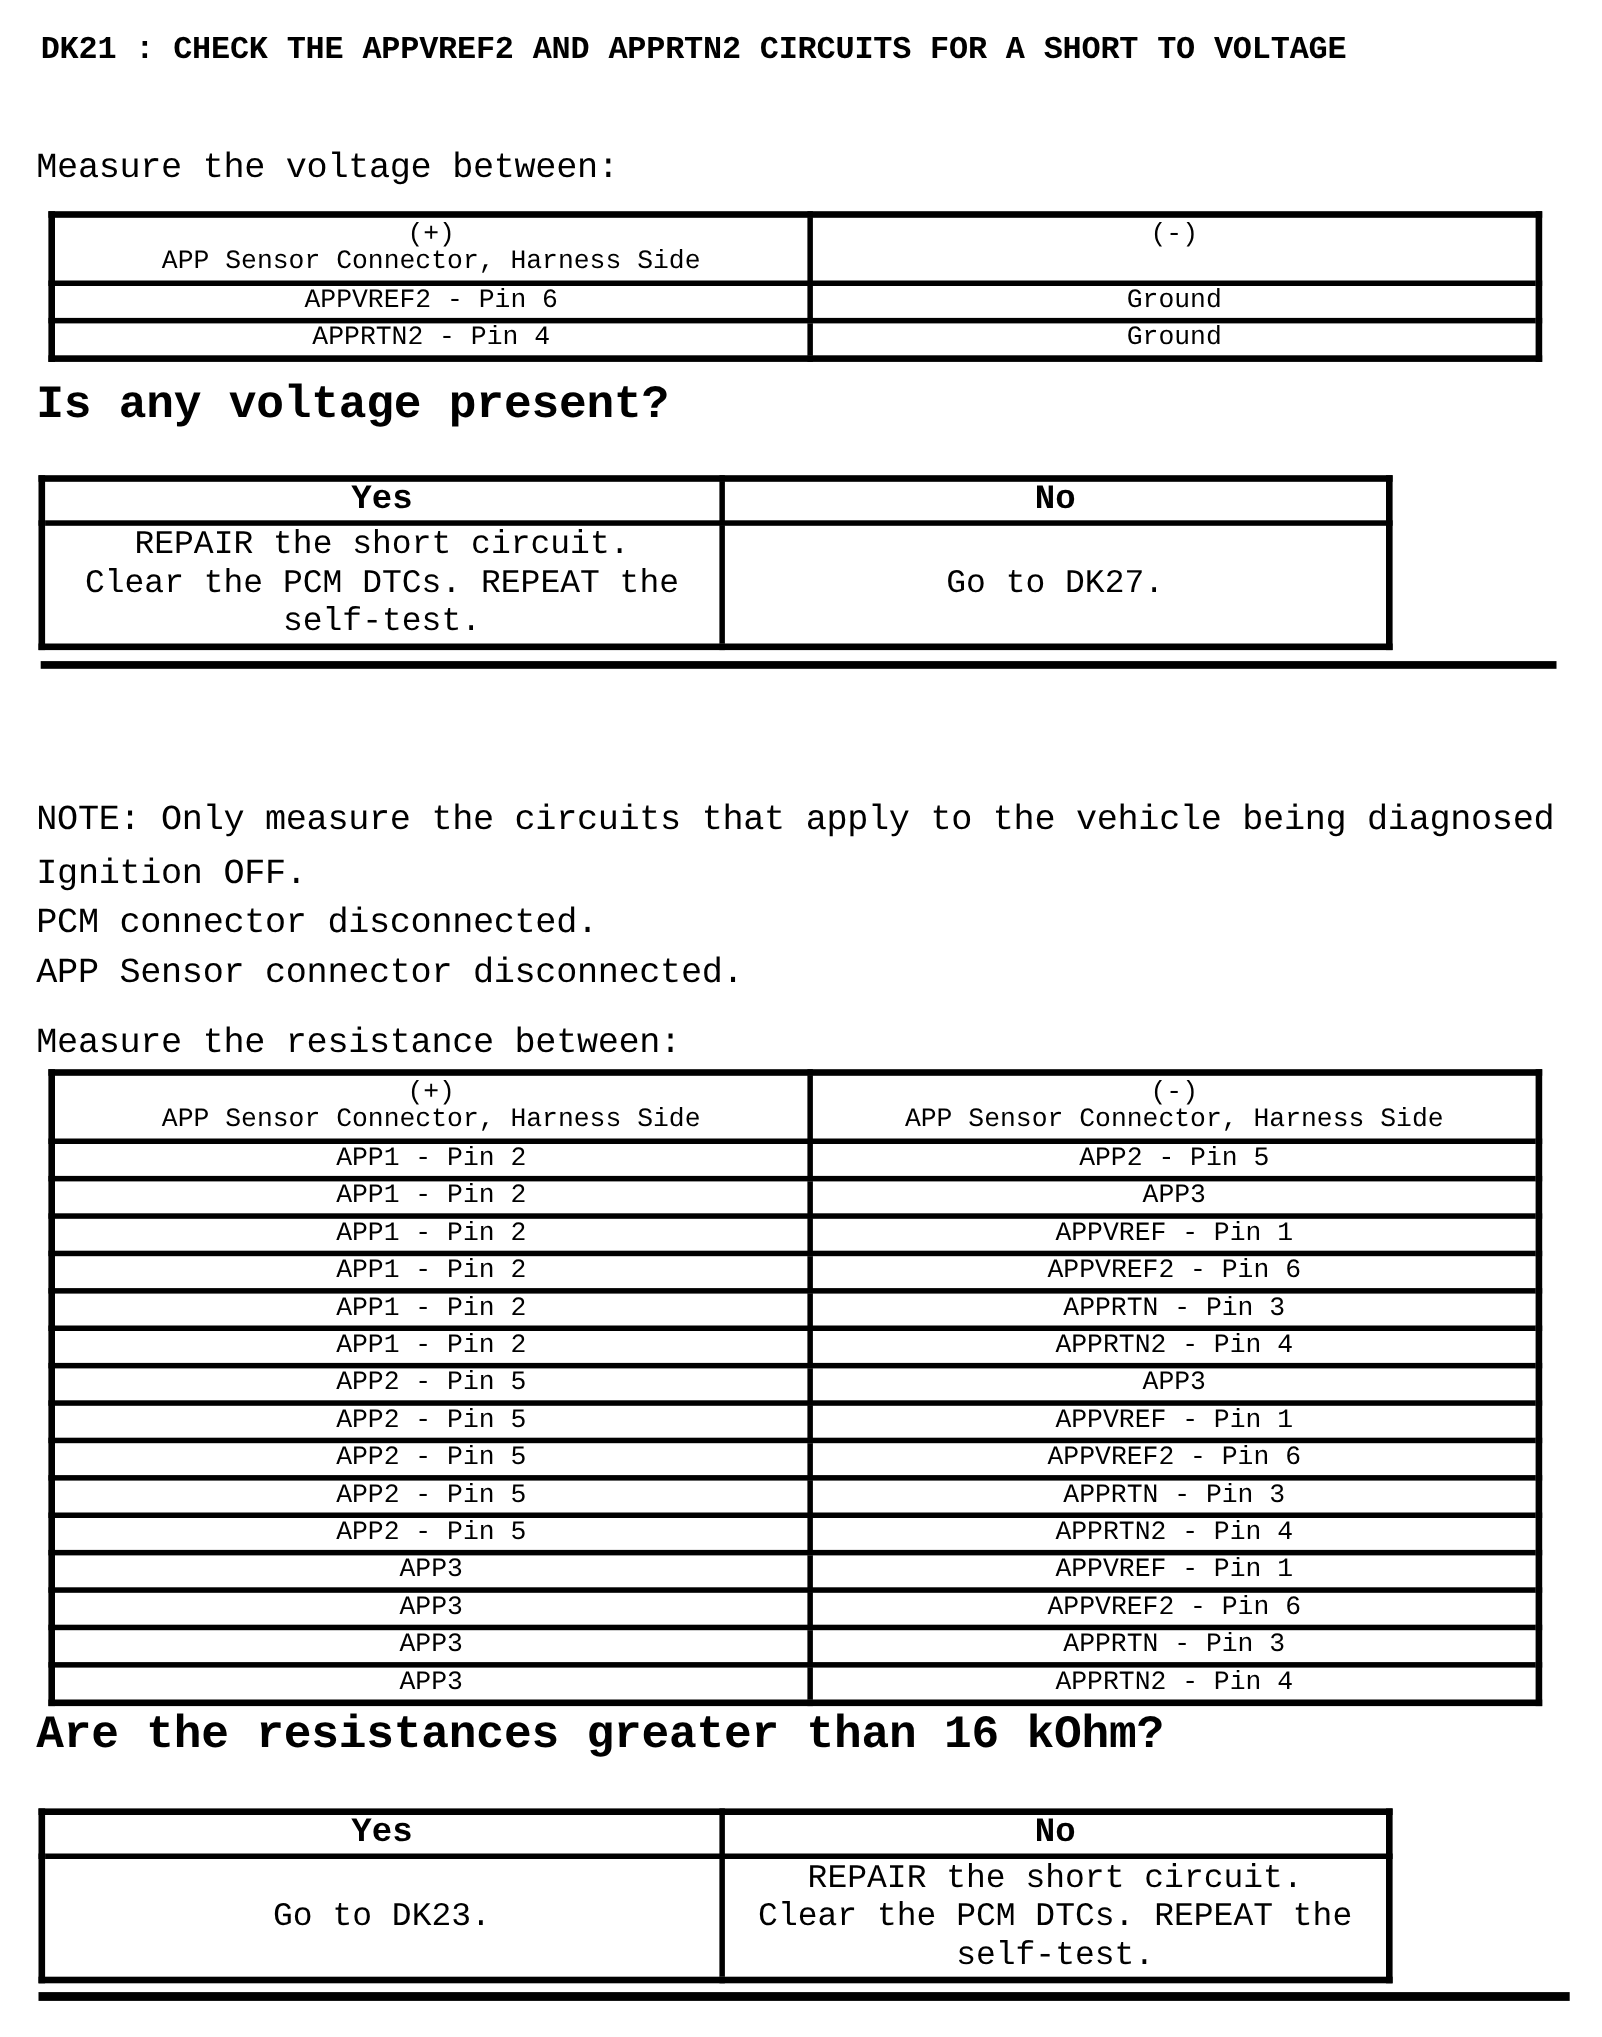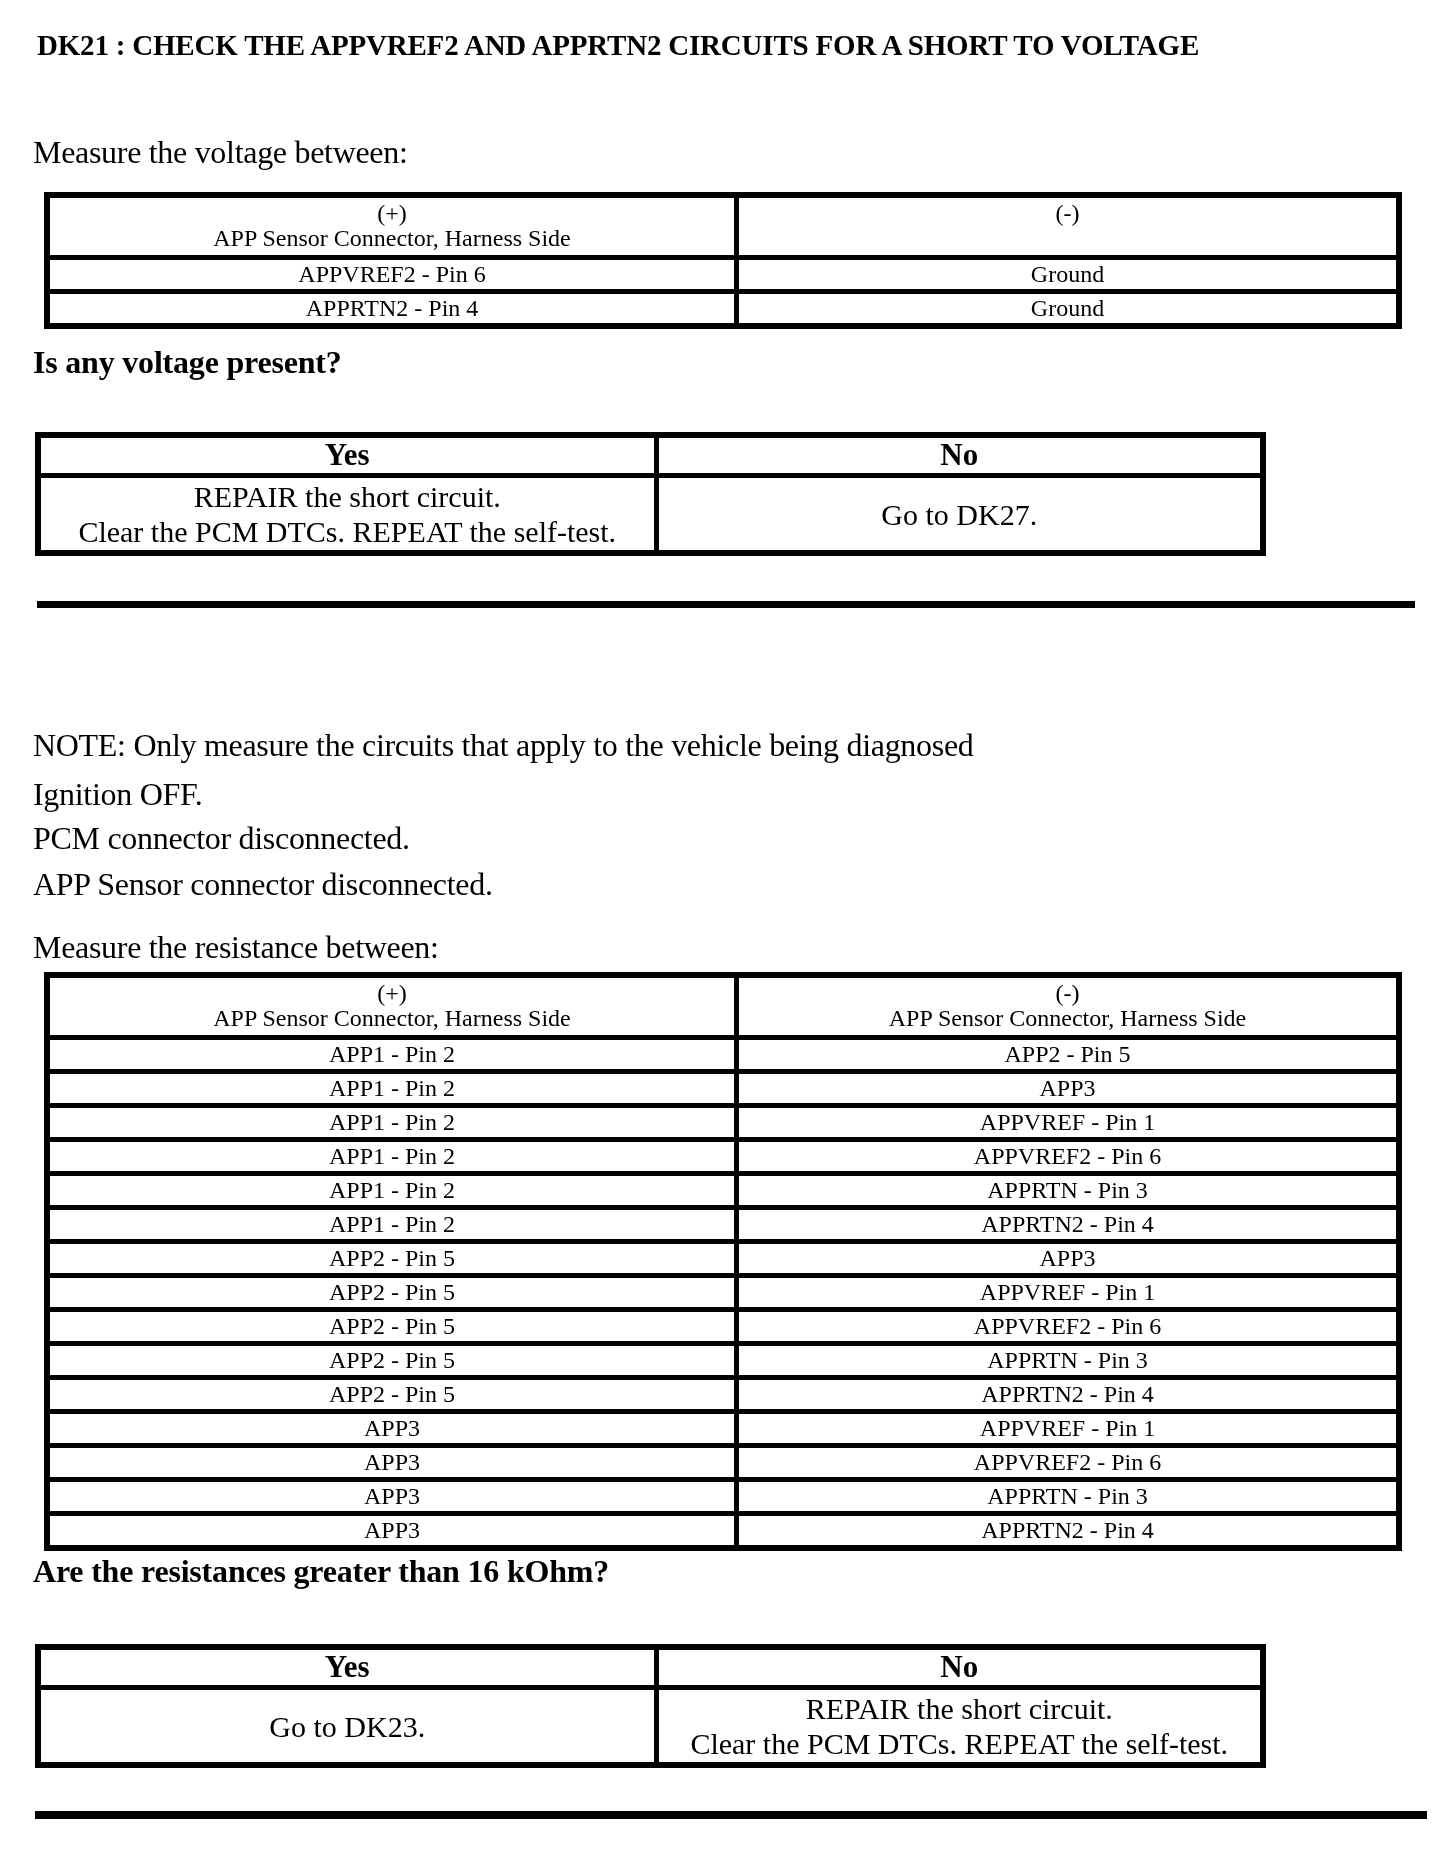--- a/index.html
+++ b/index.html
@@ -1,21 +1,21 @@
 <!DOCTYPE html>
 <html><head>
 <meta charset="utf-8">
 <style>
   html,body{margin:0;padding:0;background:#ffffff;}
   #page{position:relative;width:1456px;height:1852px;background:#ffffff;color:#000000;
-        font-family:Liberation Serif, serif;overflow:hidden;}
+        font-family:Liberation Mono, monospace;overflow:hidden;}
   .abs{position:absolute;margin:0;white-space:nowrap;}
   .title{left:37px;font-size:29px;font-weight:bold;letter-spacing:-0.2px;}
   .body-line{left:33px;font-size:32px;letter-spacing:-0.3px;}
-  .question{left:33px;font-size:32px;font-weight:bold;letter-spacing:-0.2px;}
+  .question{left:33px;font-size:42px;font-weight:bold;letter-spacing:-0.2px;}
   table{position:absolute;border-collapse:collapse;table-layout:fixed;background:#ffffff;}
   .pin-table{left:44px;width:1358px;border:6px solid #000;}
   .pin-table th,.pin-table td{border:5px solid #000;text-align:center;vertical-align:middle;
         font-size:24px;font-weight:normal;line-height:26px;padding:1px 4px 2px;overflow:hidden;}
   .pin-table thead th{line-height:25px;padding:3px 4px 4px;vertical-align:top;}
   .dec-table{left:35px;width:1231px;border:6px solid #000;}
   .dec-table th{border:5px solid #000;font-size:31px;font-weight:bold;text-align:center;
         line-height:30px;padding:2px 0 3px;}
   .dec-table td{border:5px solid #000;font-size:30px;line-height:35px;padding:1px 5px;
         vertical-align:middle;overflow:hidden;}

